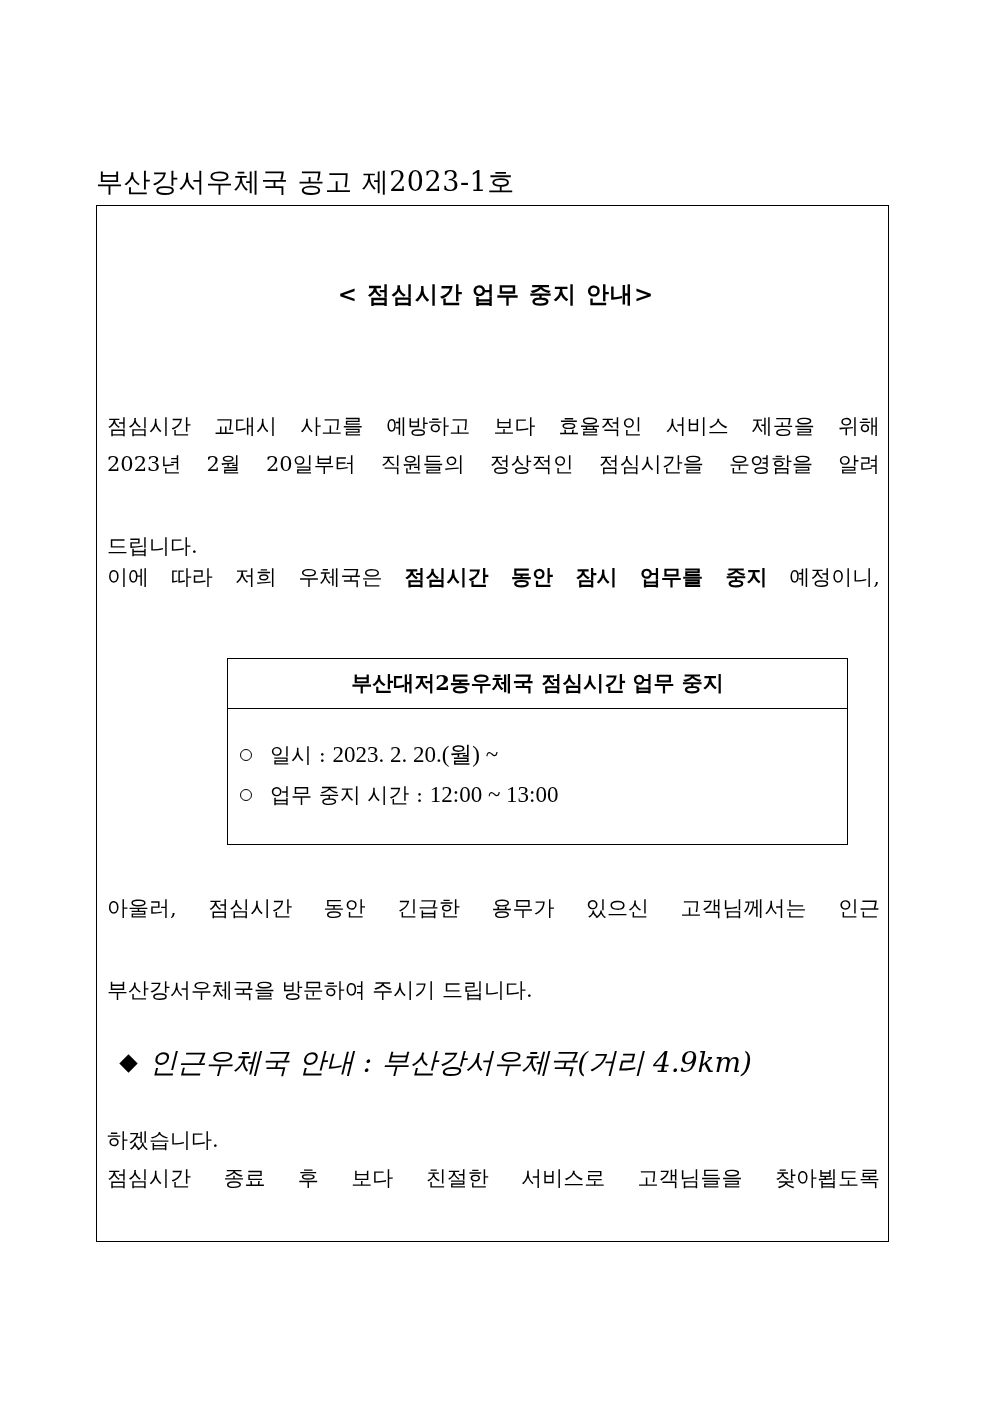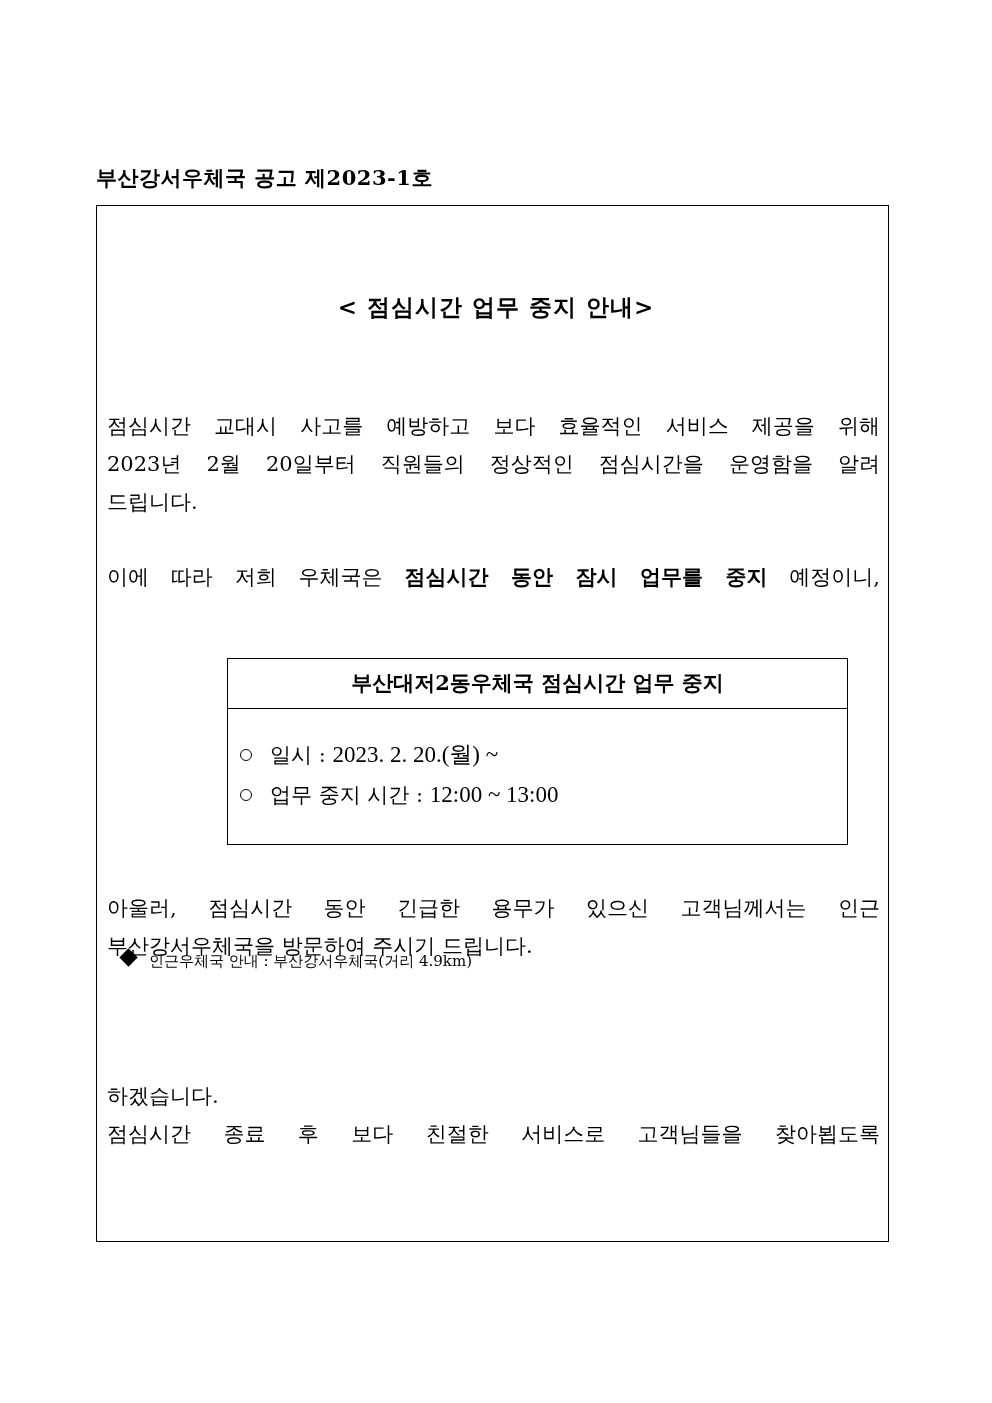--- a/index.html
+++ b/index.html
@@ -1,36 +1,36 @@
 <!DOCTYPE html>
 <html><head>
   <meta charset="utf-8">
   <style>
     html, body { margin: 0; padding: 0; background: #ffffff; }
     body { width: 992px; height: 1403px; position: relative; overflow: hidden;
       font-family: "DejaVu Serif", "Liberation Serif", serif; color: #000; }
-    .notice-number { position: absolute; left: 96px; top: 164px; font-size: 21px; font-weight: bold; letter-spacing: 0.5px; white-space: nowrap; text-align: right; }
+    .notice-number { position: absolute; left: 96px; top: 164px; font-size: 27px; font-weight: normal; letter-spacing: 0.5px; white-space: nowrap; text-align: right; }
     .outer-box { position: absolute; left: 96px; top: 205px; width: 793px; height: 1037px; border: 1.5px solid #000; box-sizing: border-box; }
-    .title { position: absolute; left: 0; right: 0; top: 292px; text-align: center; font-size: 23px; font-weight: bold; letter-spacing: 1px; white-space: nowrap; }
+    .title { position: absolute; left: 0; right: 0; top: 279px; text-align: center; font-size: 23px; font-weight: bold; letter-spacing: 1px; white-space: nowrap; }
     .para { position: absolute; left: 107px; width: 773px; font-size: 21px; line-height: 38px; text-align: justify; text-align-last: left; }
     .para .line { display: block; text-align: justify; text-align-last: justify; white-space: nowrap; }
-    .para .line.last { text-align-last: left; }
+    .para .line.last { text-align-last: left; margin-top: 44px; }
     .p1 { top: 407px; }
     .p2 { top: 558px; }
     .p3 { top: 889px; }
     .p5 { top: 1077px; }
     .bold { font-weight: bold; }
     .inner-box { position: absolute; left: 183px; top: 658px; width: 621px; height: 187px; border: 1.5px solid #000; box-sizing: border-box; margin-left: 44px; }
     .inner-header { height: 49px; border-bottom: 1.5px solid #000; text-align: center; font-size: 21px; font-weight: bold; line-height: 48px; white-space: nowrap; }
     .inner-item { position: absolute; left: 12px; font-size: 21px; white-space: nowrap; }
     .inner-item.i1 { top: 80px; }
     .inner-item.i2 { top: 122px; }
     .bullet-circle { display: inline-block; width: 10px; height: 10px; border: 1.5px solid #000; border-radius: 50%; margin-right: 18px; vertical-align: middle; position: relative; top: -2px; }
     .num { font-family: "Liberation Serif", serif; font-size: 23px; }
-    .nearby { position: absolute; left: 118px; top: 952px; font-size: 15px; white-space: nowrap; }
+    .nearby { position: absolute; left: 118px; top: 1044px; font-size: 28px; white-space: nowrap; font-style: italic; }
     .diamond { display: inline-block; width: 13px; height: 13px; background: #000; transform: rotate(45deg); margin: 0 14px 0 4px; position: relative; top: -2px; }
   </style>
 </head>
 <body>
 
 <div class="notice-number">부산강서우체국 공고 제2023-1호</div>
 
 <div class="outer-box"></div>
 
 <div class="title">&lt; 점심시간 업무 중지 안내&gt;</div>

